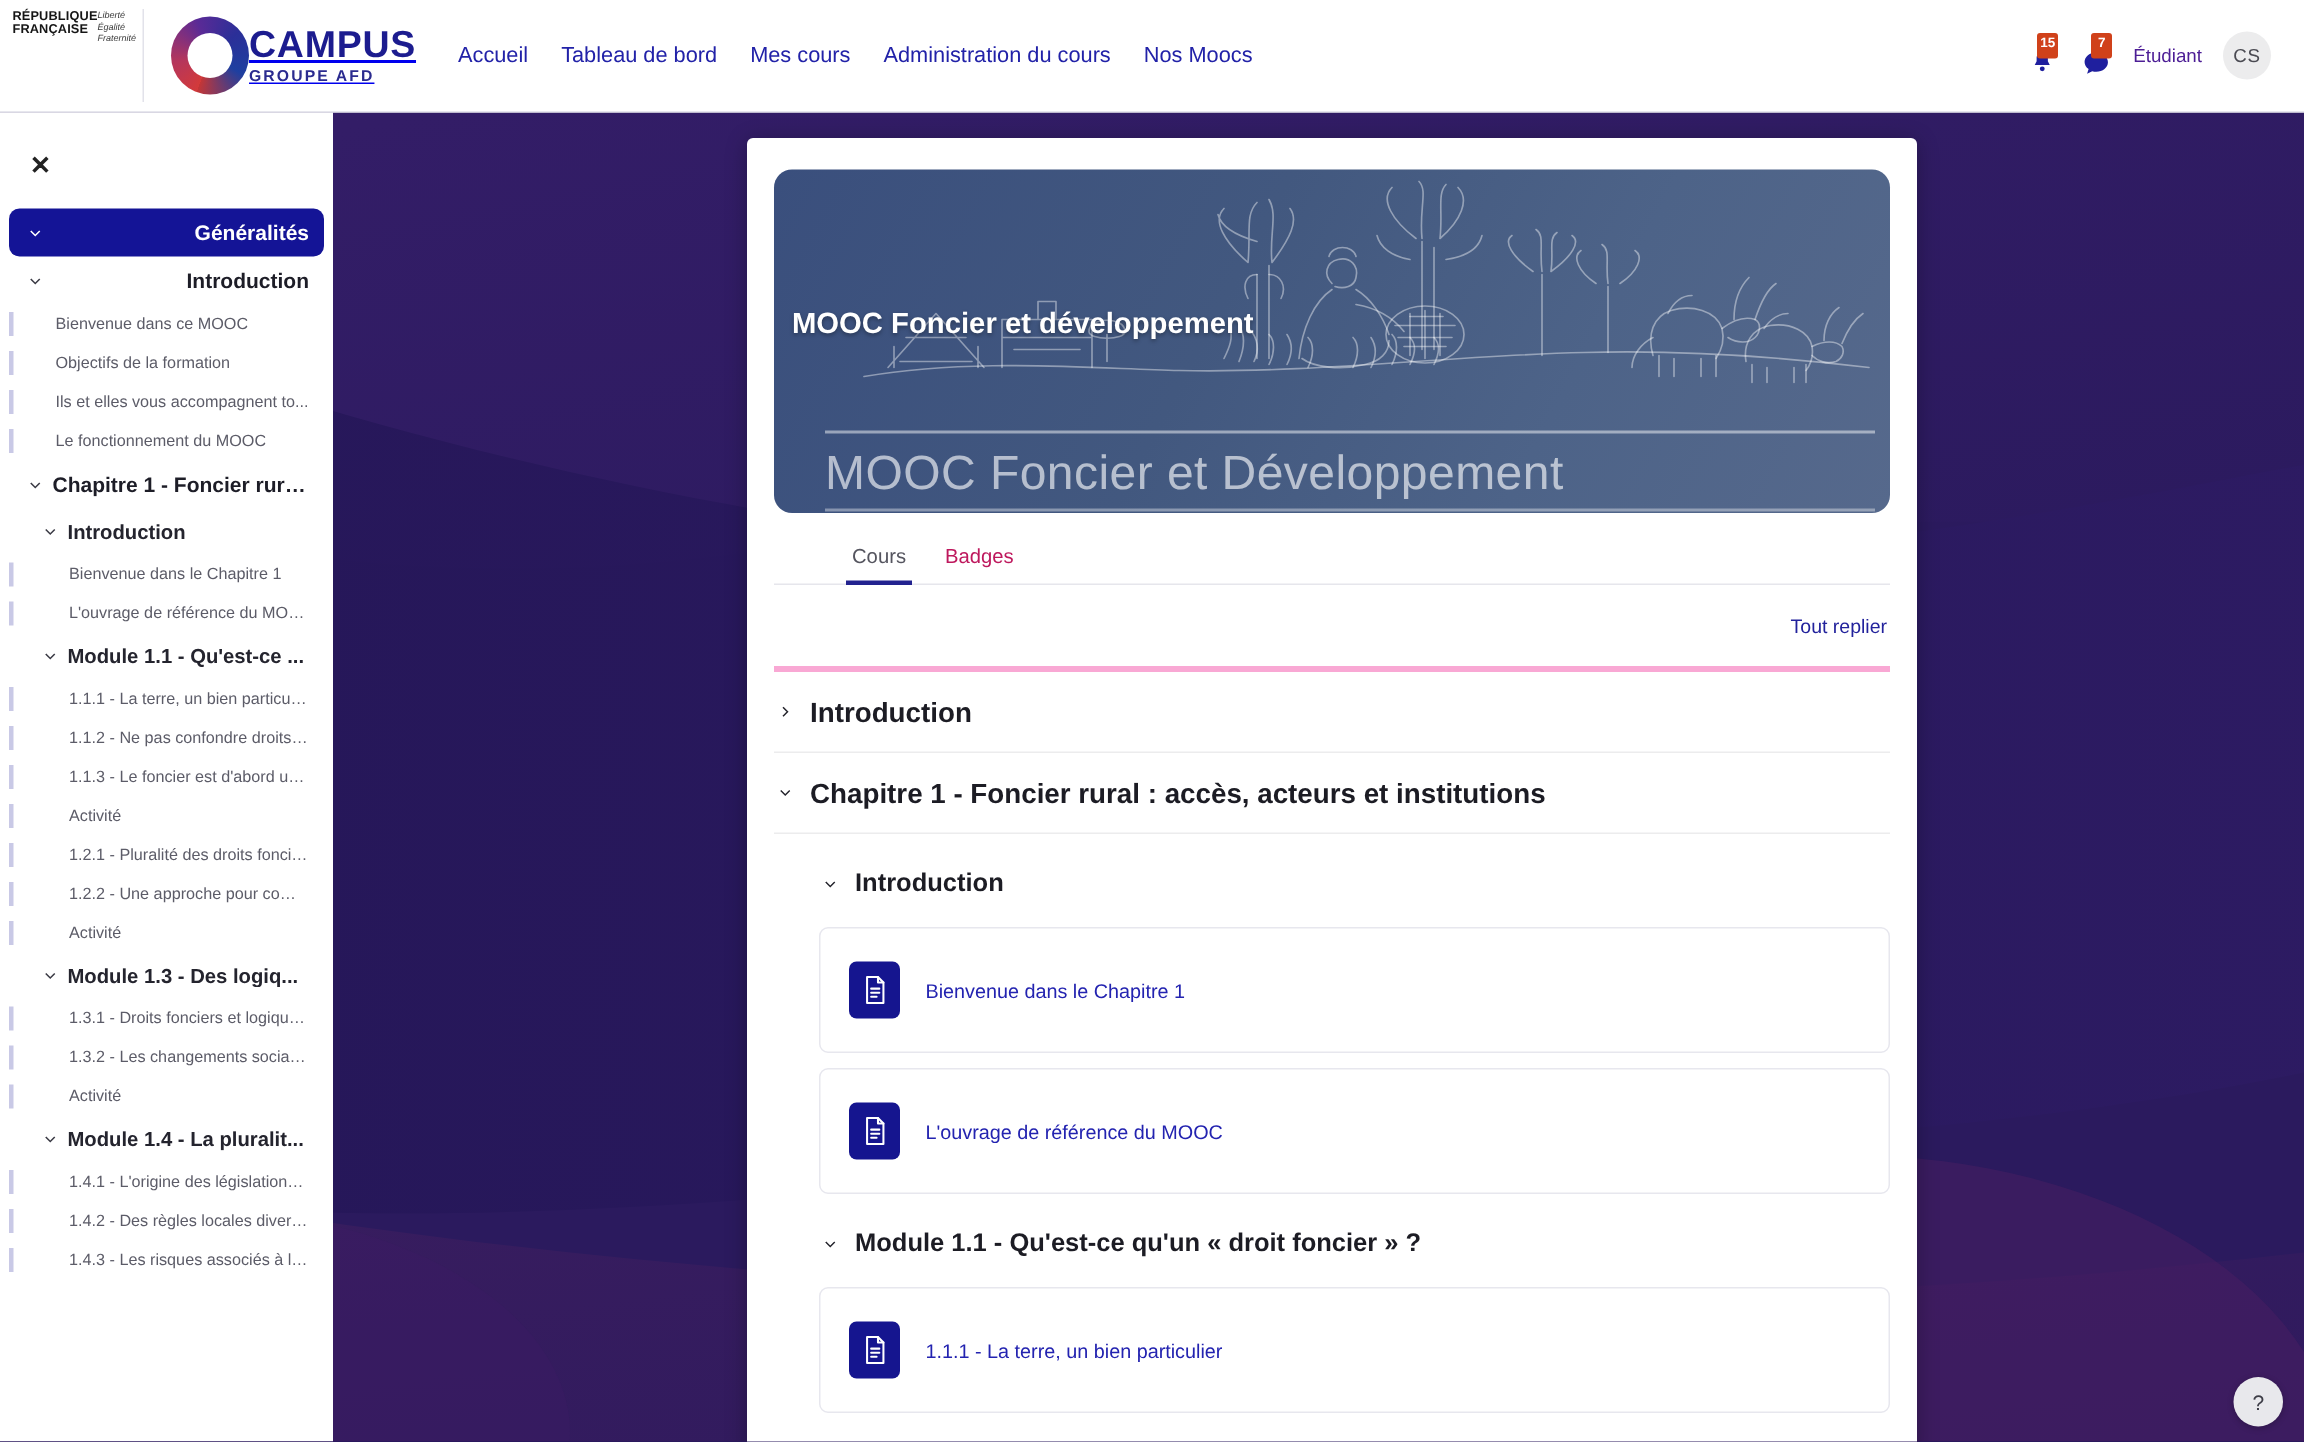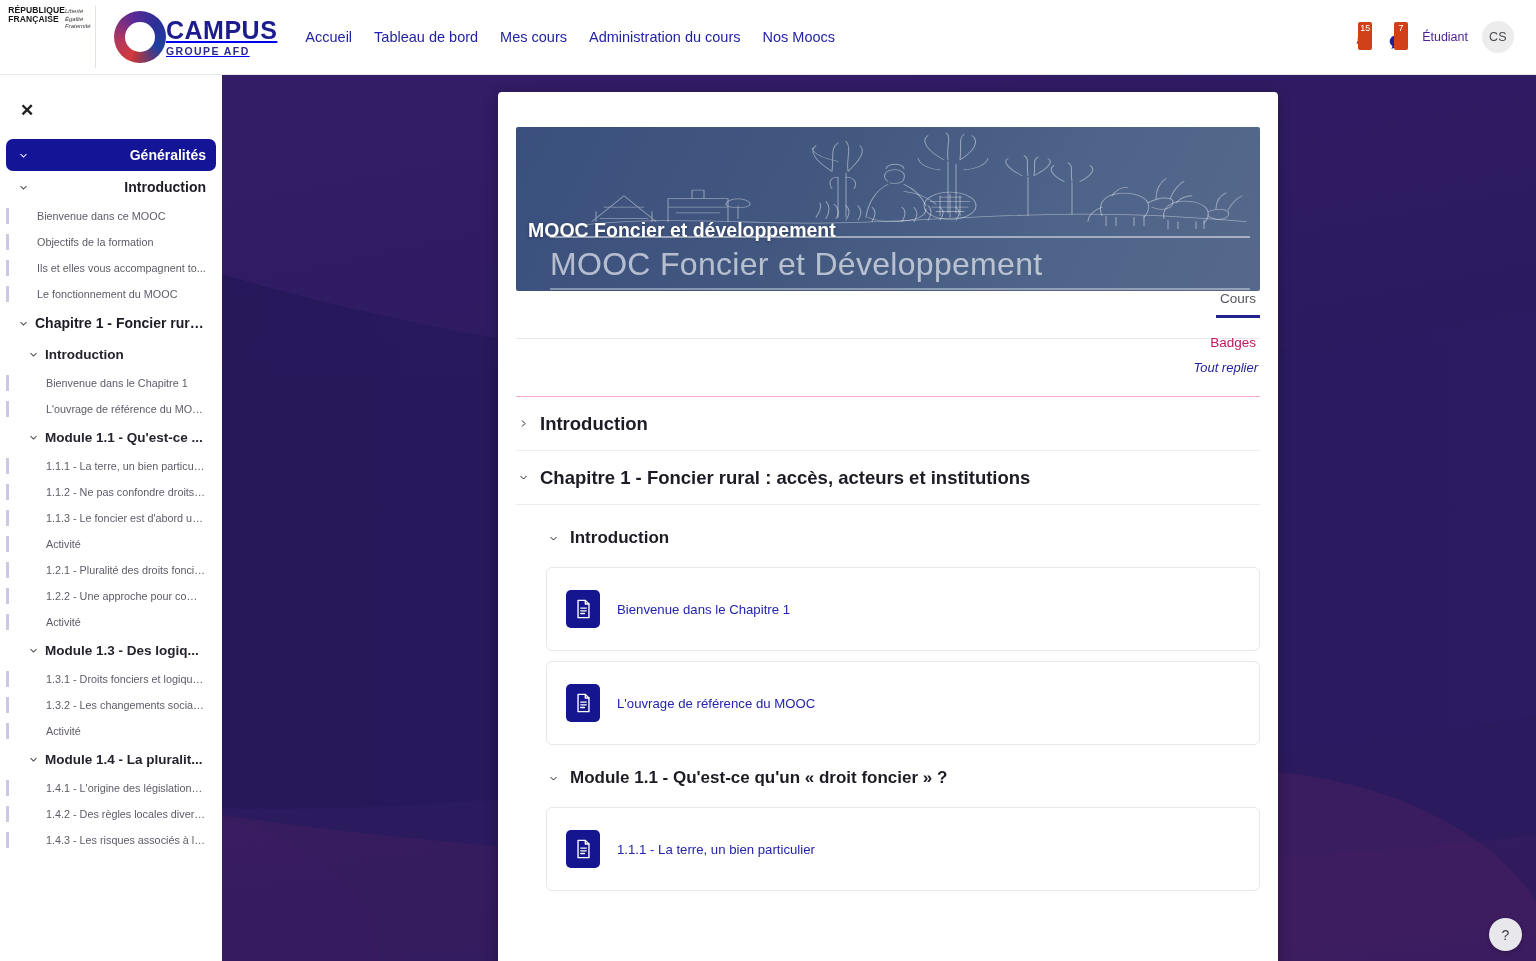--- a/index.html
+++ b/index.html
@@ -128,25 +128,25 @@
   }
   .notif svg { fill: #1f1f9e; }
   .notif .badge {
     position: absolute;
     top: -2px; left: 8px;
     background: #d0411a;
     color: #fff;
     font-size: 9px;
     line-height: 12px;
     min-width: 14px;
-    height: 28px;
+    height: 17px;
     text-align: center;
     padding: 0 2px;
     border-radius: 2px;
-    font-weight: 400;
+    font-weight: 700;
   }
   #role-label {
     font-size: 12.5px;
     color: #4c1d95;
   }
   #avatar {
     width: 32px; height: 32px;
     border-radius: 50%;
     background: #ececed;
     color: #4a4a52;
@@ -256,23 +256,23 @@
     width: 780px;
     height: 880px;
     background: #ffffff;
     border-radius: 4px;
     box-shadow: 0 2px 14px rgba(0,0,0,.28);
     z-index: 20;
     overflow: hidden;
   }
 
   #banner {
-    margin: 35px 18px 0 18px;
-    height: 164px;
-    border-radius: 2px;
+    margin: 21px 18px 0 18px;
+    height: 229px;
+    border-radius: 12px;
     position: relative;
     overflow: hidden;
     background: linear-gradient(118deg, #3a4f7d 0%, #42587f 40%, #4d6388 70%, #56698c 100%);
   }
   #banner svg.art {
     position: absolute; inset: 0;
     width: 100%; height: 100%;
   }
   #banner .btitle {
     position: absolute;
@@ -304,21 +304,20 @@
   }
 
   #tabs {
     margin: 0 18px;
     display: flex;
     align-items: flex-end;
     gap: 18px;
     height: 48px;
     border-bottom: 1px solid #e6e6ec;
     padding-left: 48px;
-    flex-direction: column;
   }
   .tab {
     font-size: 13.5px;
     padding: 0 4px 11px 4px;
     cursor: pointer;
     position: relative;
   }
   .tab.active { color: #55555f; }
   .tab.active::after {
     content: "";
@@ -328,22 +327,21 @@
     background: #22228f;
   }
   .tab.link { color: #be185d; }
 
   #collapse-row {
     margin: 0 18px;
     height: 58px;
     display: flex;
     align-items: center;
     justify-content: flex-end;
-    border-bottom: 1px solid #f9a8d4;
-    font-style: italic;
+    border-bottom: 4px solid #f9a8d4;
   }
   #collapse-all {
     font-size: 13px;
     color: #22229c;
     cursor: pointer;
     padding-right: 2px;
   }
 
   .sec-row {
     margin: 0 18px;

